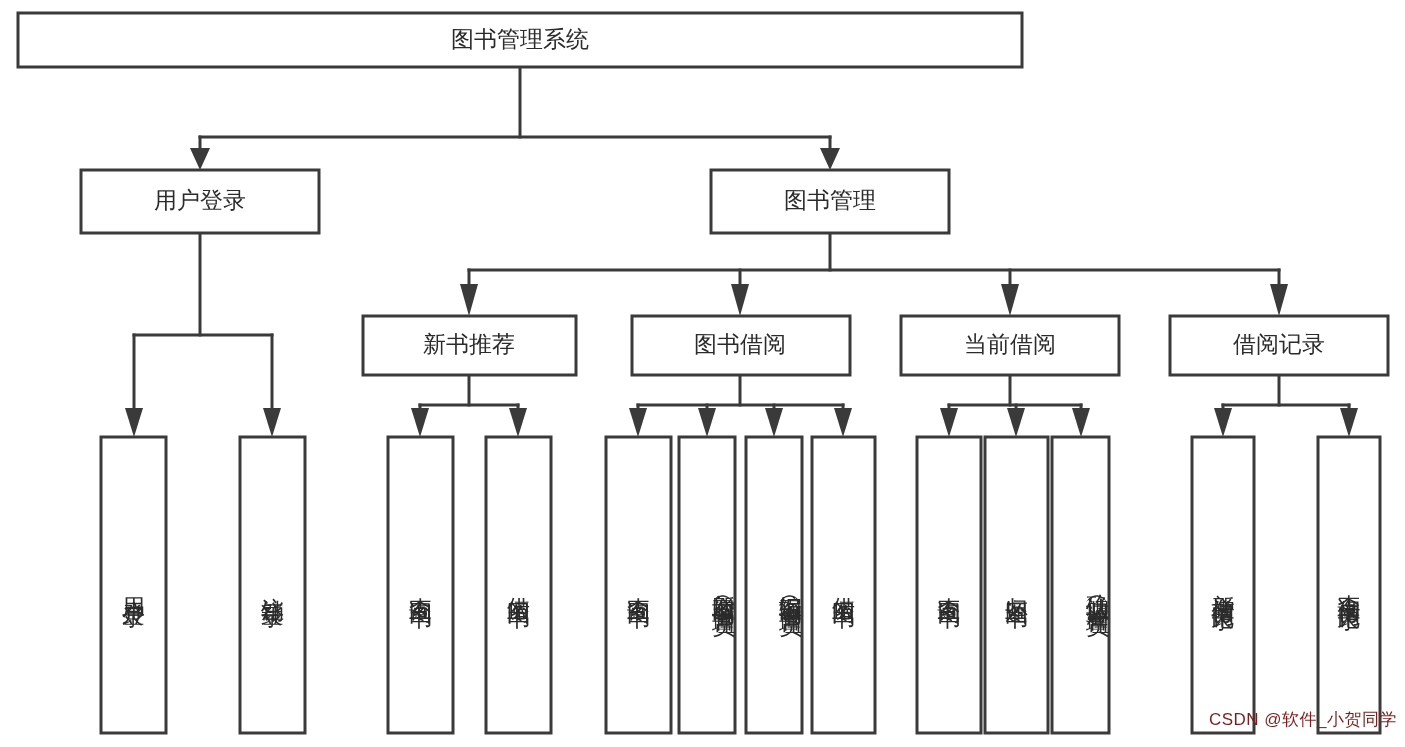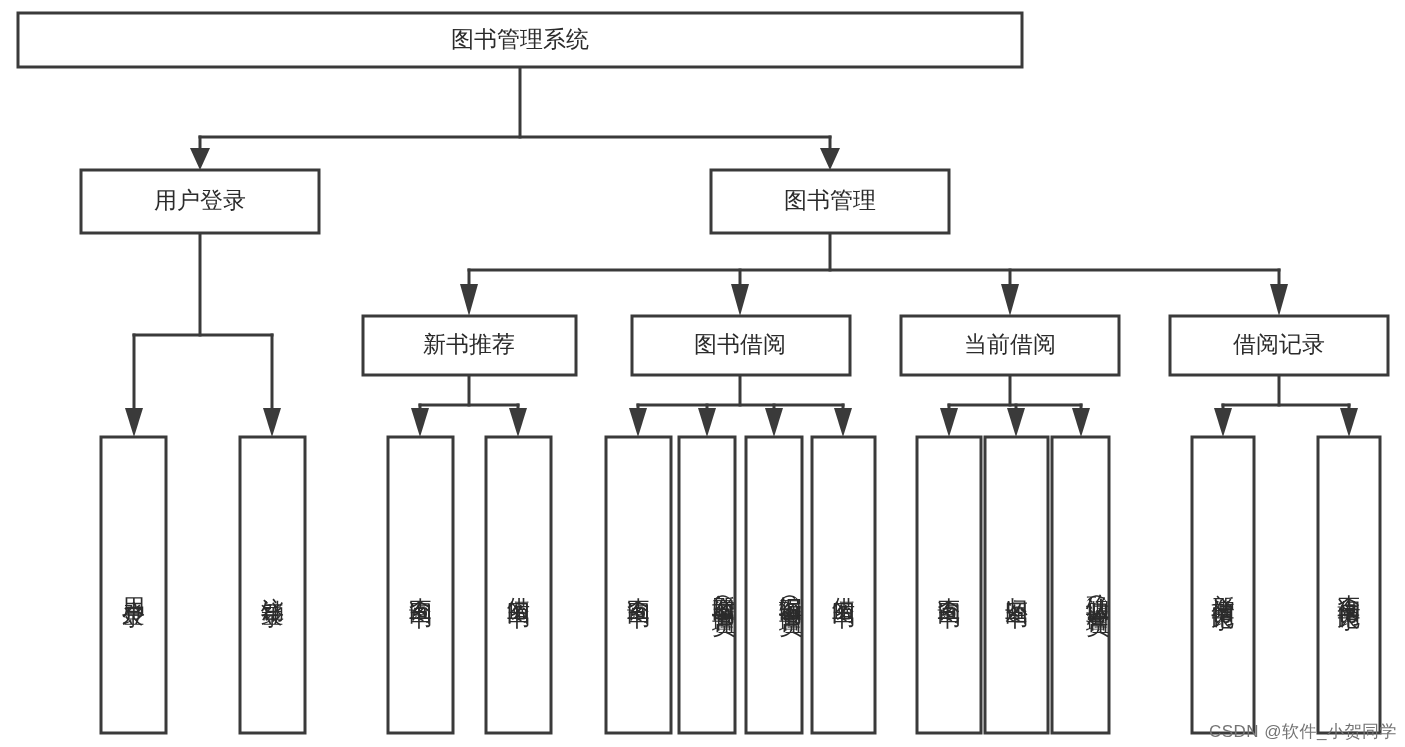--- a/index.html
+++ b/index.html
@@ -59,24 +59,24 @@
     line-height: 1;
     display: flex;
     align-items: center;
     justify-content: center;
     white-space: nowrap;
     pointer-events: none;
   }
   .watermark {
     position: absolute;
     right: 8px;
-    bottom: 4px;
+    bottom: 16px;
     font-family: "Liberation Sans", "DejaVu Sans", sans-serif;
     font-size: 17px;
-    color: #737373;
+    color: #7f1d1d;
     letter-spacing: 0.5px;
     white-space: nowrap;
   }
 </style>
 </head>
 <body>
 
 <div id="diagram-root">
 
   <svg class="diagram-canvas" viewBox="0 0 1405 747">

